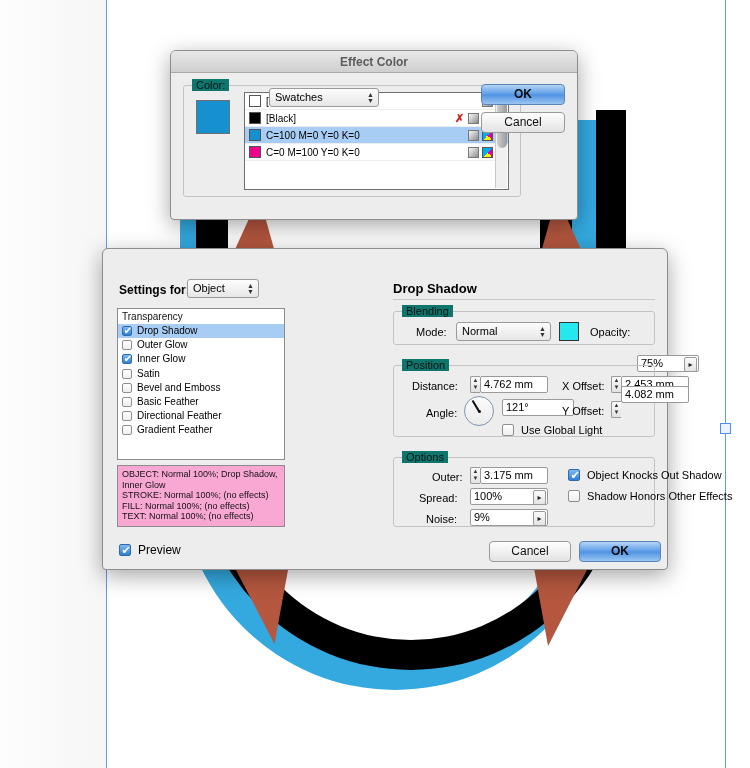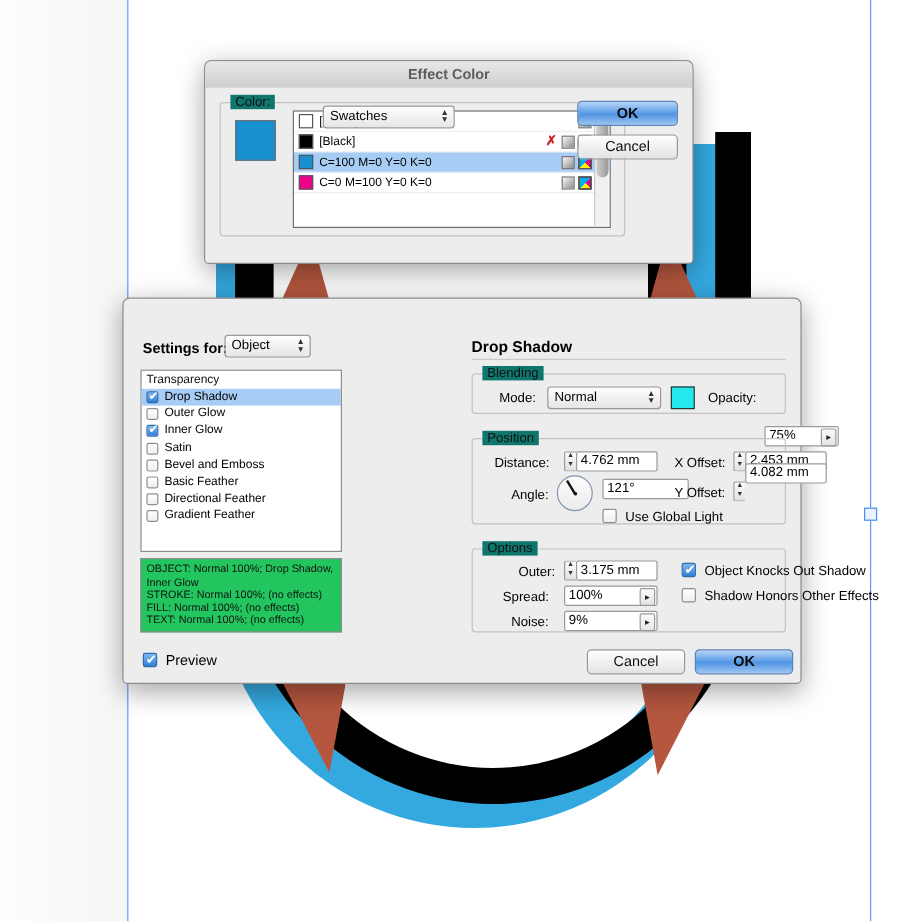--- a/index.html
+++ b/index.html
@@ -171,21 +171,21 @@
     align-items:center; gap:5px; }
   .fx-row.sel { background:#a8cdf5; }
   .fx-cb { width:10px; height:10px; border:1px solid #8f8f8f; border-radius:2px;
     background:linear-gradient(180deg,#fff,#efefef); position:relative; flex:none; }
   .fx-cb.on { background:linear-gradient(180deg,#7fb9ef,#2f7fd8); border-color:#2f6ba8; }
   .fx-cb.on::after { content:"✔"; position:absolute; left:-1px; top:-3px; width:12px;
     font-size:10px; line-height:14px; text-align:center; color:#fff; }
 
   #fx-summary {
     position:absolute; left:14px; top:216px; width:168px; height:62px;
-    background:#22c55e; border:1px solid #8c8c8c;
+    background:#f9a8d4; border:1px solid #8c8c8c;
     font-size:9px; line-height:10.5px; padding:3px 4px; color:#111;
     white-space:pre-line; overflow:hidden;
   }
   #panel-title { position:absolute; left:290px; top:32px; font-size:13px; font-weight:bold; }
   #panel-rule { position:absolute; left:290px; top:50px; width:262px; height:1px; background:#c9c9c9; }
 
   .dial {
     width:30px; height:30px; border-radius:50%;
     background:linear-gradient(180deg,#fcfcfc,#ebebeb);
     border:1px solid #8193ae; position:relative;

